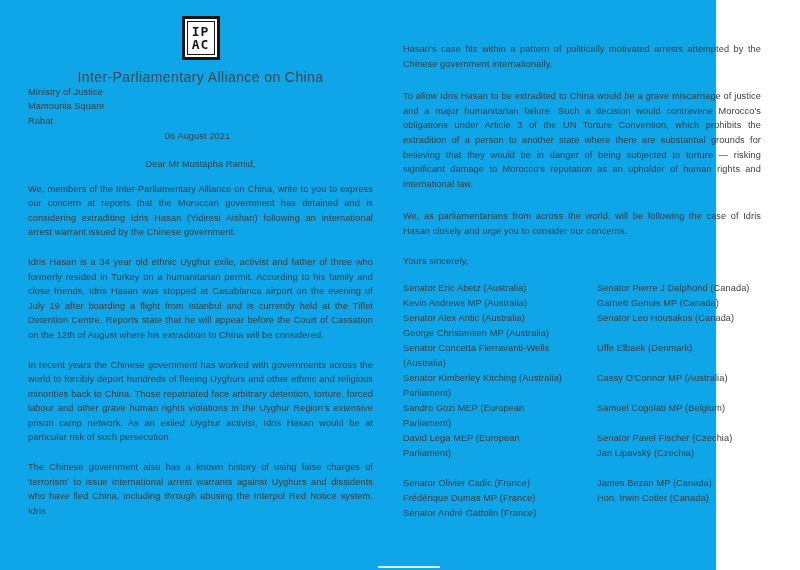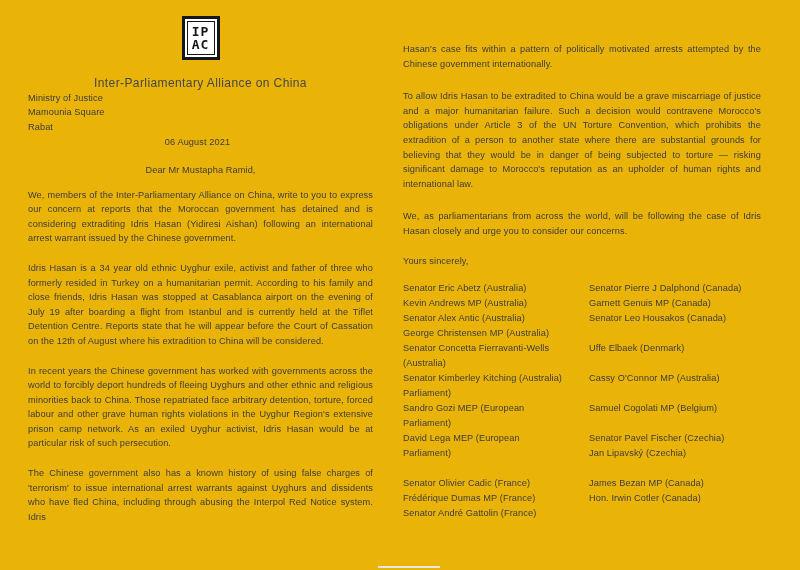--- a/index.html
+++ b/index.html
@@ -5,23 +5,23 @@
   html, body {
     margin: 0;
     padding: 0;
     background: #ffffff;
     width: 800px;
     height: 570px;
     overflow: hidden;
   }
   .canvas {
     position: relative;
-    width: 800px;
+    width: 716px;
     height: 570px;
-    background: #eab308;
+    background: #0ea5e9;
     font-family: "Liberation Sans", sans-serif;
     color: #3d3d3d;
   }
   .page {
     position: absolute;
     top: 0;
     font-size: 9.2px;
     line-height: 14.6px;
     letter-spacing: 0.1px;
   }
@@ -47,22 +47,22 @@
     align-items: center;
     justify-content: center;
     font-family: "DejaVu Sans Mono", monospace;
     font-weight: bold;
     font-size: 13px;
     line-height: 13px;
     letter-spacing: 1px;
     color: #161616;
   }
   .logo-caption {
-    margin-top: 16px;
-    font-size: 12px;
+    margin-top: 10px;
+    font-size: 14px;
     letter-spacing: 0.4px;
     color: #474747;
   }
 
   .address { }
   .address div { white-space: nowrap; }
 
   .date-line {
     margin-top: 1px;
     text-align: center;
@@ -78,21 +78,21 @@
   }
   .page-left p.body-par:first-of-type { margin-top: 10px; }
   .page-right p.body-par.gap-large { margin-bottom: 18px; }
 
   .closing { margin: 14px 0 13px 0; }
 
   .signatories {
     display: grid;
     grid-template-columns: 178px 1fr;
     grid-auto-rows: 15px;
-    column-gap: 8px;
+    column-gap: 16px;
   }
   .signatories .cell {
     white-space: nowrap;
     overflow: visible;
     font-size: 9.2px;
     line-height: 15px;
   }
 
   .next-page-edge {
     position: absolute;

